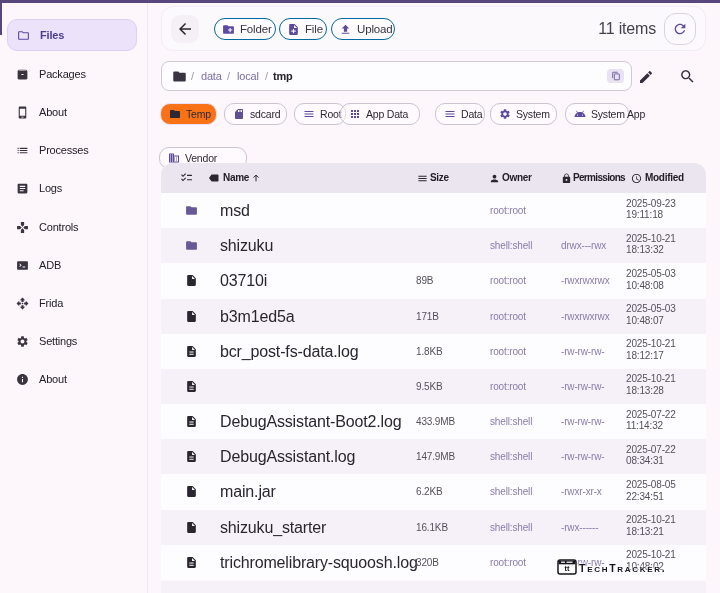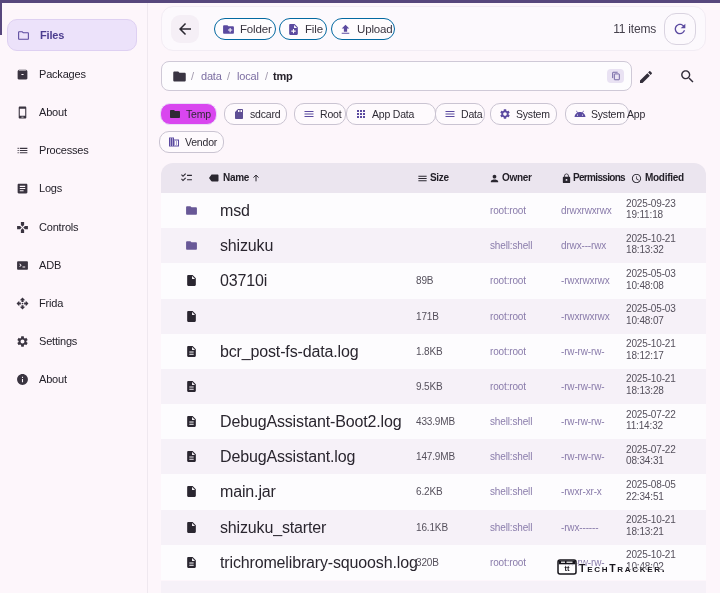--- a/index.html
+++ b/index.html
@@ -9,31 +9,31 @@
 .sitem svg{margin-left:9px;flex:0 0 auto}
 .sitem span{margin-left:10px;font-size:11px;color:#24212a;letter-spacing:-.2px}
 .sitem.sel{background:#ece2fa;border:1px solid #ded0f2}
 .sitem.sel span{color:#4c3d8f;font-weight:bold}
 #main{position:absolute;left:148px;top:3px;width:572px;height:590px}
 #toolbar{position:absolute;left:13px;top:3px;width:545px;height:45px;background:#fcf9fd;border:1px solid #f2ecf4;border-radius:12px}
 #backbtn{position:absolute;left:9px;top:8px;width:28px;height:28px;background:#f5eff6;border-radius:9px;display:flex;align-items:center;justify-content:center}
 .tbtn{position:absolute;top:11px;height:22px;border:1px solid #0369a1;border-radius:11px;background:rgba(255,255,255,.5);display:flex;align-items:center;font-size:11.5px;letter-spacing:-.15px;color:#393540}
 .tbtn svg{margin:0 5px 0 7px;flex:0 0 auto}
 .tbtn b{font-weight:normal}
-#items{position:absolute;top:0;left:0;width:494px;height:43px;display:flex;align-items:center;justify-content:flex-end;font-size:12px;letter-spacing:-.2px;color:#45414c}
+#items{position:absolute;top:0;left:0;width:494px;height:43px;display:flex;align-items:center;justify-content:flex-end;font-size:16px;letter-spacing:-.2px;color:#45414c}
 #refresh{position:absolute;left:502px;top:6px;width:32px;height:32px;border:1px solid #d9d3e0;border-radius:12px;display:flex;align-items:center;justify-content:center}
 #crumbbar{position:absolute;left:13px;top:58px;width:471px;height:30px;background:#fdfcfe;border:1px solid #cfc9d7;border-radius:8px}
 #crumbbar .bc{position:absolute;top:0;height:28px;line-height:28px;font-size:11px;letter-spacing:-.2px}
 #copybtn{position:absolute;left:445px;top:7px;width:17px;height:14px;background:#e9e2f3;border-radius:4px;display:flex;align-items:center;justify-content:center}
 #pencil{position:absolute;left:490px;top:66px}
 #searchic{position:absolute;left:531px;top:65px}
 .chip{position:absolute;height:22px;border:1px solid #cac4d2;border-radius:10px;background:rgba(255,255,255,.45);display:flex;align-items:center;font-size:10.5px;letter-spacing:-.2px;color:#2e2a34}
 .chip svg{margin:0 5px 0 8px;flex:0 0 auto}
 .chip b{font-weight:normal;white-space:nowrap}
-.chip.sel{background:#d946ef;border:1px solid #eadef8}
+.chip.sel{background:#f97316;border:1px solid #eadef8}
 #table{position:absolute;left:13px;top:160px;width:545px}
 #thead{position:relative;height:30px;background:#ebe5ef;border-radius:12px 12px 0 0;font-size:10px;font-weight:bold;color:#232028}
 #thead .h{position:absolute;top:0;height:24px;line-height:30px;letter-spacing:-.3px}
 #thead svg{position:absolute}
 .row{position:relative;height:35.18px;font-size:10px;letter-spacing:-.15px}
 .row:nth-child(odd){background:#fdfcfe}
 .row:nth-child(even){background:#f6f1f8}
 .row .nm{position:absolute;left:59px;top:0;height:35.18px;line-height:35.18px;font-size:16px;letter-spacing:-.15px;color:#2a262f}
 .row .sz{position:absolute;left:255px;top:0;height:35.18px;line-height:35.18px;color:#55505c}
 .row .ow{position:absolute;left:329px;top:0;height:35.18px;line-height:35.18px;color:#8a7cab}
@@ -178,21 +178,21 @@
         <path d="M18 2h-8L4.02 8 4 20c0 1.1.9 2 2 2h12c1.1 0 2-.9 2-2V4c0-1.1-.9-2-2-2zm-6 6h-2V4h2v4zm3 0h-2V4h2v4zm3 0h-2V4h2v4z"></path>
       </svg>
       <b>sdcard</b>
     </div>
   <div class="chip" style="left:146px;top:100px;width:52px">
       <svg width="12" height="12" viewBox="0 0 24 24" fill="#5b4aa0">
         <path d="M3 18h18v-2H3v2zm0-5h18v-2H3v2zm0-7v2h18V6H3z"></path>
       </svg>
       <b>Root</b>
     </div>
-  <div class="chip" style="left:198px;top:100px;width:90px">
+  <div class="chip" style="left:192px;top:100px;width:80px">
       <svg width="12" height="12" viewBox="0 0 24 24" fill="#5b4aa0">
         <path d="M4 8h4V4H4v4zm6 12h4v-4h-4v4zm-6 0h4v-4H4v4zm0-6h4v-4H4v4zm6 0h4v-4h-4v4zm6-10v4h4V4h-4zm-6 4h4V4h-4v4zm6 6h4v-4h-4v4zm0 6h4v-4h-4v4z"></path>
       </svg>
       <b>App Data</b>
     </div>
   <div class="chip" style="left:287px;top:100px;width:50px">
       <svg width="12" height="12" viewBox="0 0 24 24" fill="#5b4aa0">
         <path d="M3 18h18v-2H3v2zm0-5h18v-2H3v2zm0-7v2h18V6H3z"></path>
       </svg>
       <b>Data</b>
@@ -202,21 +202,21 @@
         <path d="M19.14 12.94c.04-.3.06-.61.06-.94 0-.32-.02-.64-.07-.94l2.03-1.58c.18-.14.23-.41.12-.61l-1.92-3.32c-.12-.22-.37-.29-.59-.22l-2.39.96c-.5-.38-1.03-.7-1.62-.94l-.36-2.54c-.04-.24-.24-.41-.48-.41h-3.84c-.24 0-.43.17-.47.41l-.36 2.54c-.59.24-1.13.57-1.62.94l-2.39-.96c-.22-.08-.47 0-.59.22L2.74 8.87c-.12.21-.08.47.12.61l2.03 1.58c-.05.3-.09.63-.09.94s.02.64.07.94l-2.03 1.58c-.18.14-.23.41-.12.61l1.92 3.32c.12.22.37.29.59.22l2.39-.96c.5.38 1.03.7 1.62.94l.36 2.54c.05.24.24.41.48.41h3.84c.24 0 .44-.17.47-.41l.36-2.54c.59-.24 1.13-.56 1.62-.94l2.39.96c.22.08.47 0 .59-.22l1.92-3.32c.12-.22.07-.47-.12-.61l-2.01-1.58zM12 15.6c-1.98 0-3.6-1.62-3.6-3.6s1.62-3.6 3.6-3.6 3.6 1.62 3.6 3.6-1.62 3.6-3.6 3.6z"></path>
       </svg>
       <b>System</b>
     </div>
   <div class="chip" style="left:417px;top:100px;width:64px">
       <svg width="12" height="12" viewBox="0 0 24 24" fill="#5b4aa0">
         <path d="M17.6 9.48l1.84-3.18c.16-.31.04-.69-.26-.85-.29-.15-.65-.06-.83.22l-1.88 3.24c-2.86-1.21-6.08-1.21-8.94 0L5.65 5.67c-.19-.29-.58-.38-.87-.2-.28.18-.37.54-.22.83L6.4 9.48C3.3 11.25 1.28 14.44 1 18h22c-.28-3.56-2.3-6.75-5.4-8.52zM7 15.25c-.69 0-1.25-.56-1.25-1.25s.56-1.25 1.25-1.25 1.25.56 1.25 1.25-.56 1.25-1.25 1.25zm10 0c-.69 0-1.25-.56-1.25-1.25s.56-1.25 1.25-1.25 1.25.56 1.25 1.25-.56 1.25-1.25 1.25z"></path>
       </svg>
       <b>System App</b>
     </div>
-  <div class="chip" style="left:11px;top:128px;width:65px">
+  <div class="chip" style="left:11px;top:144px;width:88px">
       <svg width="12" height="12" viewBox="0 0 24 24" fill="#5b4aa0">
         <path d="M12 7V3H2v18h20V7H12zM6 19H4v-2h2v2zm0-4H4v-2h2v2zm0-4H4V9h2v2zm0-4H4V5h2v2zm4 12H8v-2h2v2zm0-4H8v-2h2v2zm0-4H8V9h2v2zm0-4H8V5h2v2zm10 12h-8v-2h2v-2h-2v-2h2v-2h-2V9h8v10zm-2-8h-2v2h2v-2zm0 4h-2v2h2v-2z"></path>
       </svg>
       <b>Vendor</b>
     </div>
   <div id="table">
     <div id="thead">
       <svg style="left:19px;top:8px" width="13" height="13" viewBox="0 0 24 24" fill="#2a2730">
           <path d="M22 7h-9v2h9V7zm0 8h-9v2h9v-2zM5.54 11L2 7.46l1.41-1.41 2.12 2.12 4.24-4.24 1.41 1.41L5.54 11zm0 8L2 15.46l1.41-1.41 2.12 2.12 4.24-4.24 1.41 1.41L5.54 19z"></path>
         </svg>
@@ -245,21 +245,20 @@
       <span class="h" style="left:484px">Modified</span>
     </div>
     <div id="rows">
 <div class="row">
           <svg width="13" height="13" viewBox="0 0 24 24" fill="#685897">
             <path d="M10 4H4c-1.1 0-2 .9-2 2v12c0 1.1.9 2 2 2h16c1.1 0 2-.9 2-2V8c0-1.1-.9-2-2-2h-8l-2-2z"></path>
           </svg>
           <span class="nm">msd</span>
           <span class="sz"></span>
           <span class="ow">root:root</span>
-          <span class="pm">drwxrwxrwx</span>
           <span class="md">2025-09-23<br>19:11:18</span>
         </div>
 <div class="row">
           <svg width="13" height="13" viewBox="0 0 24 24" fill="#685897">
             <path d="M10 4H4c-1.1 0-2 .9-2 2v12c0 1.1.9 2 2 2h16c1.1 0 2-.9 2-2V8c0-1.1-.9-2-2-2h-8l-2-2z"></path>
           </svg>
           <span class="nm">shizuku</span>
           <span class="sz"></span>
           <span class="ow">shell:shell</span>
           <span class="pm">drwx---rwx</span>
@@ -272,20 +271,21 @@
           <span class="nm">03710i</span>
           <span class="sz">89B</span>
           <span class="ow">root:root</span>
           <span class="pm">-rwxrwxrwx</span>
           <span class="md">2025-05-03<br>10:48:08</span>
         </div>
 <div class="row">
           <svg width="13" height="13" viewBox="0 0 24 24" fill="#2a2630">
             <path d="M6 2c-1.1 0-1.99.9-1.99 2L4 20c0 1.1.89 2 1.99 2H18c1.1 0 2-.9 2-2V8l-6-6H6zm7 7V3.5L18.5 9H13z"></path>
           </svg>
+          <span class="nm">b3m1ed5a</span>
           <span class="sz">171B</span>
           <span class="ow">root:root</span>
           <span class="pm">-rwxrwxrwx</span>
           <span class="md">2025-05-03<br>10:48:07</span>
         </div>
 <div class="row">
           <svg width="13" height="13" viewBox="0 0 24 24" fill="#2a2630">
             <path d="M14 2H6c-1.1 0-1.99.9-1.99 2L4 20c0 1.1.89 2 1.99 2H18c1.1 0 2-.9 2-2V8l-6-6zm2 16H8v-2h8v2zm0-4H8v-2h8v2zm-3-5V3.5L18.5 9H13z"></path>
           </svg>
           <span class="nm">bcr_post-fs-data.log</span>

